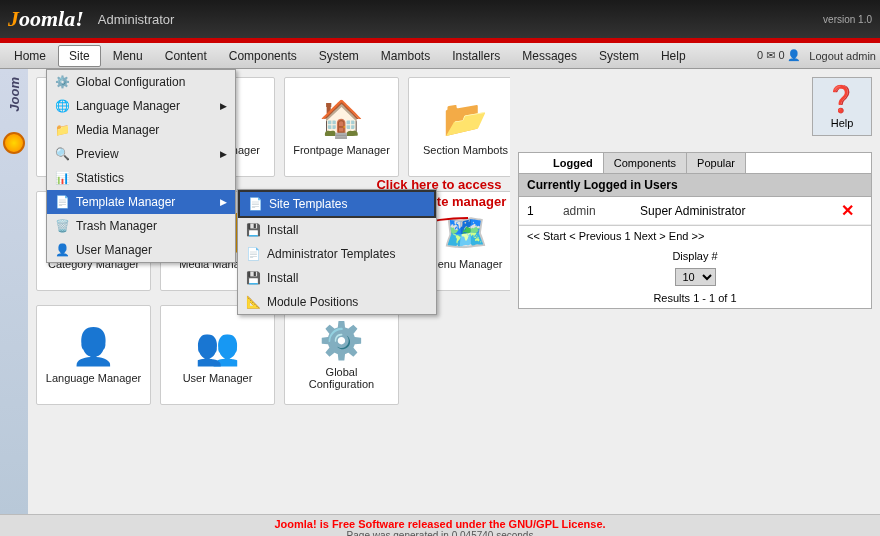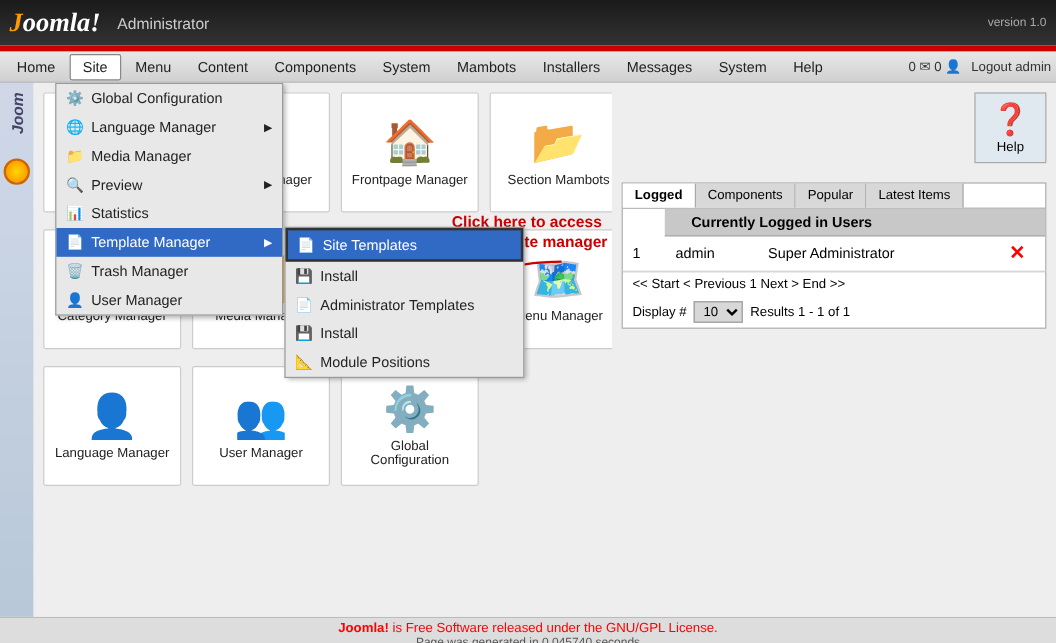--- a/index.html
+++ b/index.html
@@ -109,40 +109,40 @@
     #annotation-text { line-height: 1.3; }
 
     
     #logged-panel {
       background: white; border: 1px solid #aaa; margin-top: 4px;
     }
     #logged-tabs { display: flex; border-bottom: 1px solid #aaa; }
     .logged-tab {
       padding: 4px 10px; font-size: 11px; cursor: pointer; background: #d8d8d8; border-right: 1px solid #aaa;
     }
-    .logged-tab.active { background: white; font-weight: bold; }
+    .logged-tab.active { background: white; font-weight: bold; margin-left: 24px; }
     #logged-title {
-      background: #c8c8c8; padding: 4px 22px; font-size: 12px; font-weight: bold; border-bottom: 1px solid #aaa; margin-left: 35px;
+      background: #c8c8c8; padding: 4px 8px; font-size: 12px; font-weight: bold; border-bottom: 1px solid #aaa;
     }
     #logged-table { width: 100%; border-collapse: collapse; font-size: 12px; }
     #logged-table td { padding: 4px 8px; border-bottom: 1px solid #eee; }
-    #logged-table td.user-link { color: #000000; cursor: pointer; }
+    #logged-table td.user-link { color: #404040; cursor: pointer; }
     #logged-table td.delete-cell { text-align: center; color: red; font-size: 16px; }
     #pagination-row { padding: 4px 8px; font-size: 11px; border-top: 1px solid #ccc; }
-    #display-row { display: flex; align-items: center; gap: 6px; padding: 4px 8px; font-size: 11px; }
+    #display-row { display: flex; align-items: center; gap: 6px; padding: 4px 8px; font-size: 11px; flex-direction: column; }
     #display-select {
       background: #d8d8d8; border: 1px solid #999; padding: 1px 3px; font-size: 11px;
     }
 
     
     #footer {
       background: #ddd; border-top: 1px solid #bbb; text-align: center;
       padding: 4px; font-size: 11px; color: #555; height: 22px;
     }
-    #footer span { color: #f00; font-weight: normal; }
+    #footer span { color: #f00; font-weight: bold; }
   </style>
 </head>
 <body>
 
 <div id="top-bar">
   <div id="logo-area">
     <div id="logo-text">
       <span style="color:#f90">J</span><span style="color:white">oomla!</span>
     </div>
     <span id="admin-title">Administrator</span>
@@ -312,21 +312,20 @@
         <div id="help-icon" style="font-size:26px;">❓</div>
         <div style="font-size:11px;">Help</div>
       </div>
     </div>
 
     <div id="logged-panel">
       <div id="logged-tabs">
         <div class="logged-tab active">Logged</div>
         <div class="logged-tab">Components</div>
         <div class="logged-tab">Popular</div>
-        <div class="logged-tab">Latest Items</div>
       </div>
       <div id="logged-title">Currently Logged in Users</div>
       <table id="logged-table">
         <tbody>
           <tr>
             <td>1</td>
             <td class="user-link">admin</td>
             <td>Super Administrator</td>
             <td class="delete-cell" style="color:red; font-weight:bold; cursor:pointer;">✕</td>
           </tr>

